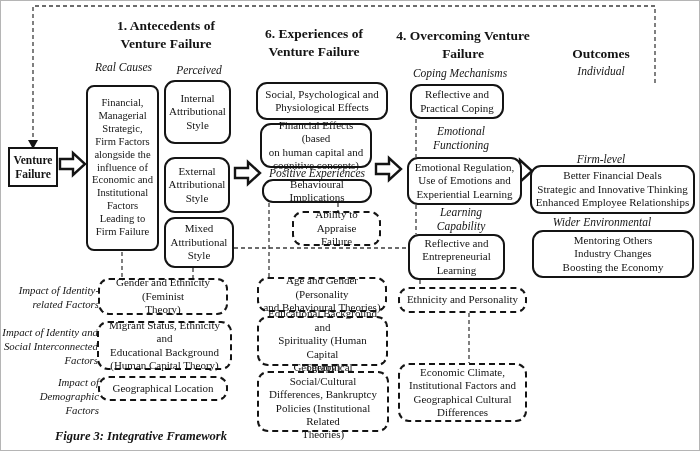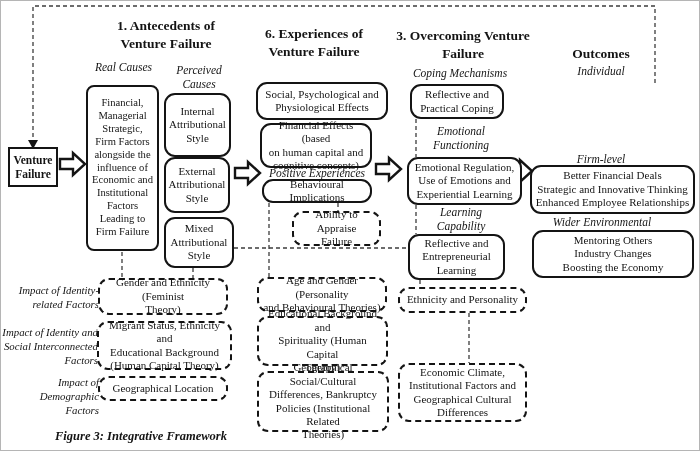--- a/index.html
+++ b/index.html
@@ -50,21 +50,21 @@
     <polygon class="blockarrow" points="59,158 72,158 72,152 84,163 72,174 72,168 59,168"></polygon>
     <polygon class="blockarrow" points="234,167 247,167 247,161 259,172 247,183 247,177 234,177"></polygon>
     <polygon class="blockarrow" points="375,163 388,163 388,157 400,168 388,179 388,173 375,173"></polygon>
     <polygon class="blockarrow" points="506,165 519,165 519,159 531,170 519,181 519,175 506,175"></polygon>
   </svg>
 
   <div class="abs hdr" style="left:90px;top:16px;width:150px">1. Antecedents of
 Venture Failure</div>
   <div class="abs hdr" style="left:238px;top:24px;width:150px">6. Experiences of
 Venture Failure</div>
-  <div class="abs hdr" style="left:377px;top:26px;width:170px">3. Overcoming Venture
+  <div class="abs hdr" style="left:377px;top:26px;width:170px">4. Overcoming Venture
 Failure</div>
   <div class="abs hdr" style="left:540px;top:44px;width:120px">Outcomes</div>
 
   <div class="abs ital" style="left:85px;top:59px;width:75px">Real Causes</div>
   <div class="abs ital" style="left:158px;top:62px;width:80px">Perceived Causes</div>
   <div class="abs ital" style="left:400px;top:65px;width:118px">Coping Mechanisms</div>
   <div class="abs ital" style="left:550px;top:63px;width:100px">Individual</div>
   <div class="abs ital" style="left:256px;top:165px;width:120px">Positive Experiences</div>
   <div class="abs ital" style="left:410px;top:123px;width:100px">Emotional
 Functioning</div>
@@ -88,21 +88,21 @@
 Managerial
 Strategic,
 Firm Factors
 alongside the
 influence of
 Economic and
 Institutional
 Factors
 Leading to
 Firm Failure</div>
-  <div class="abs bx solid" style="left:163px;top:92px;width:67px;height:64px">Internal
+  <div class="abs bx solid" style="left:163px;top:79px;width:67px;height:64px">Internal
 Attributional
 Style</div>
   <div class="abs bx solid" style="left:163px;top:156px;width:66px;height:56px">External
 Attributional
 Style</div>
   <div class="abs bx solid" style="left:163px;top:216px;width:70px;height:51px">Mixed
 Attributional
 Style</div>
 
   <div class="abs bx solid" style="left:259px;top:122px;width:112px;height:45px">Financial Effects (based

